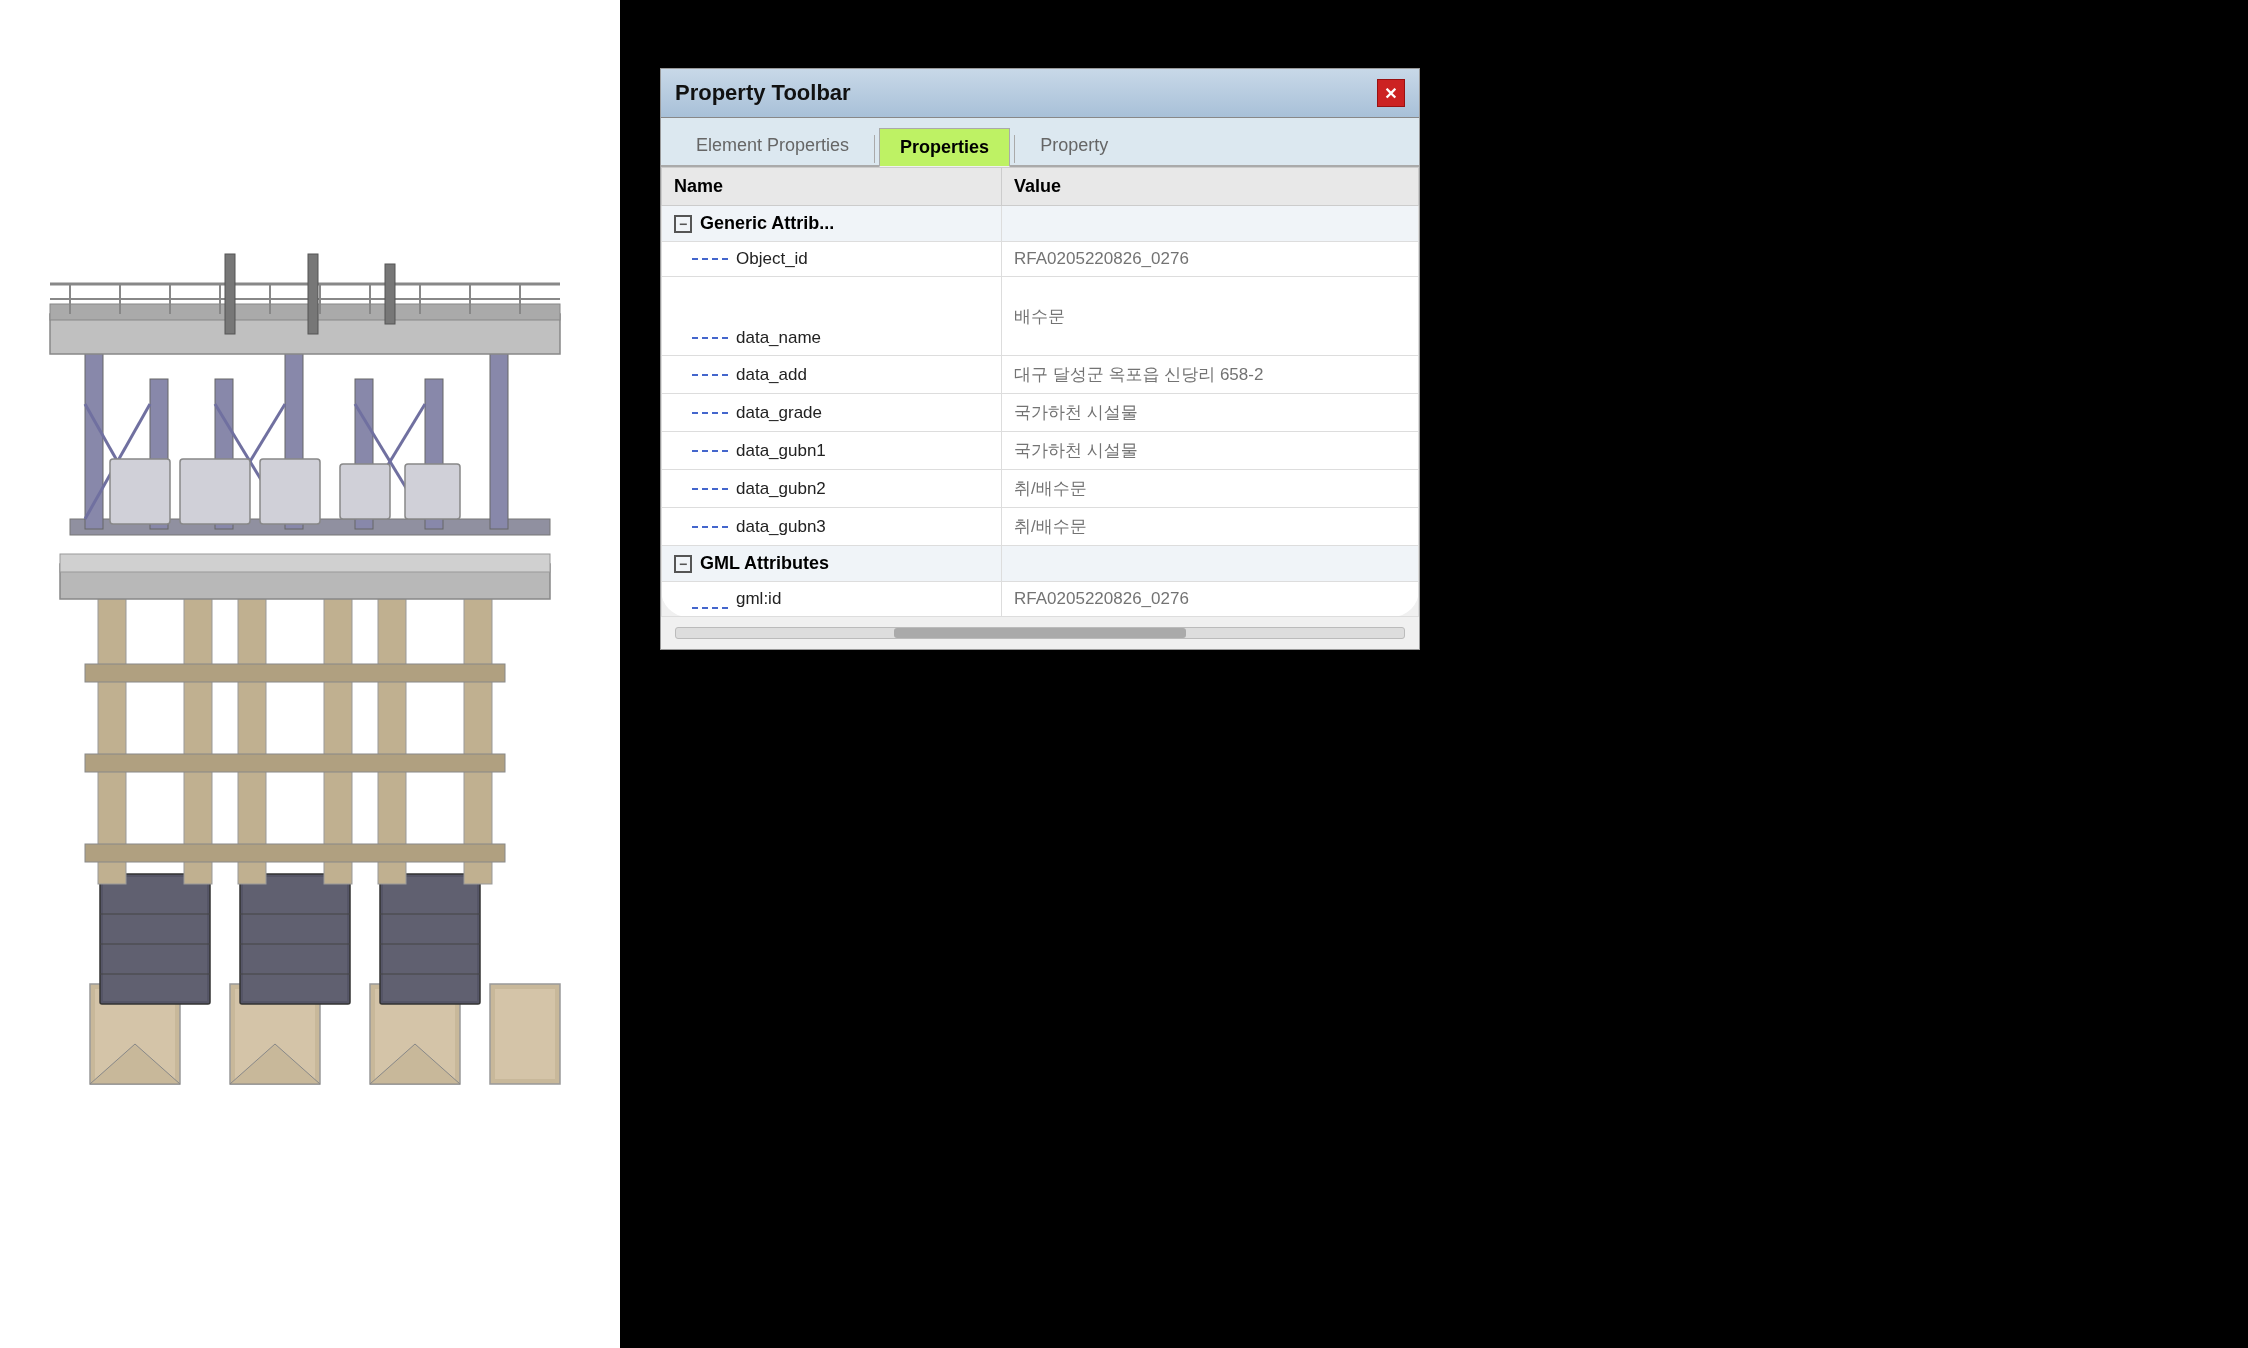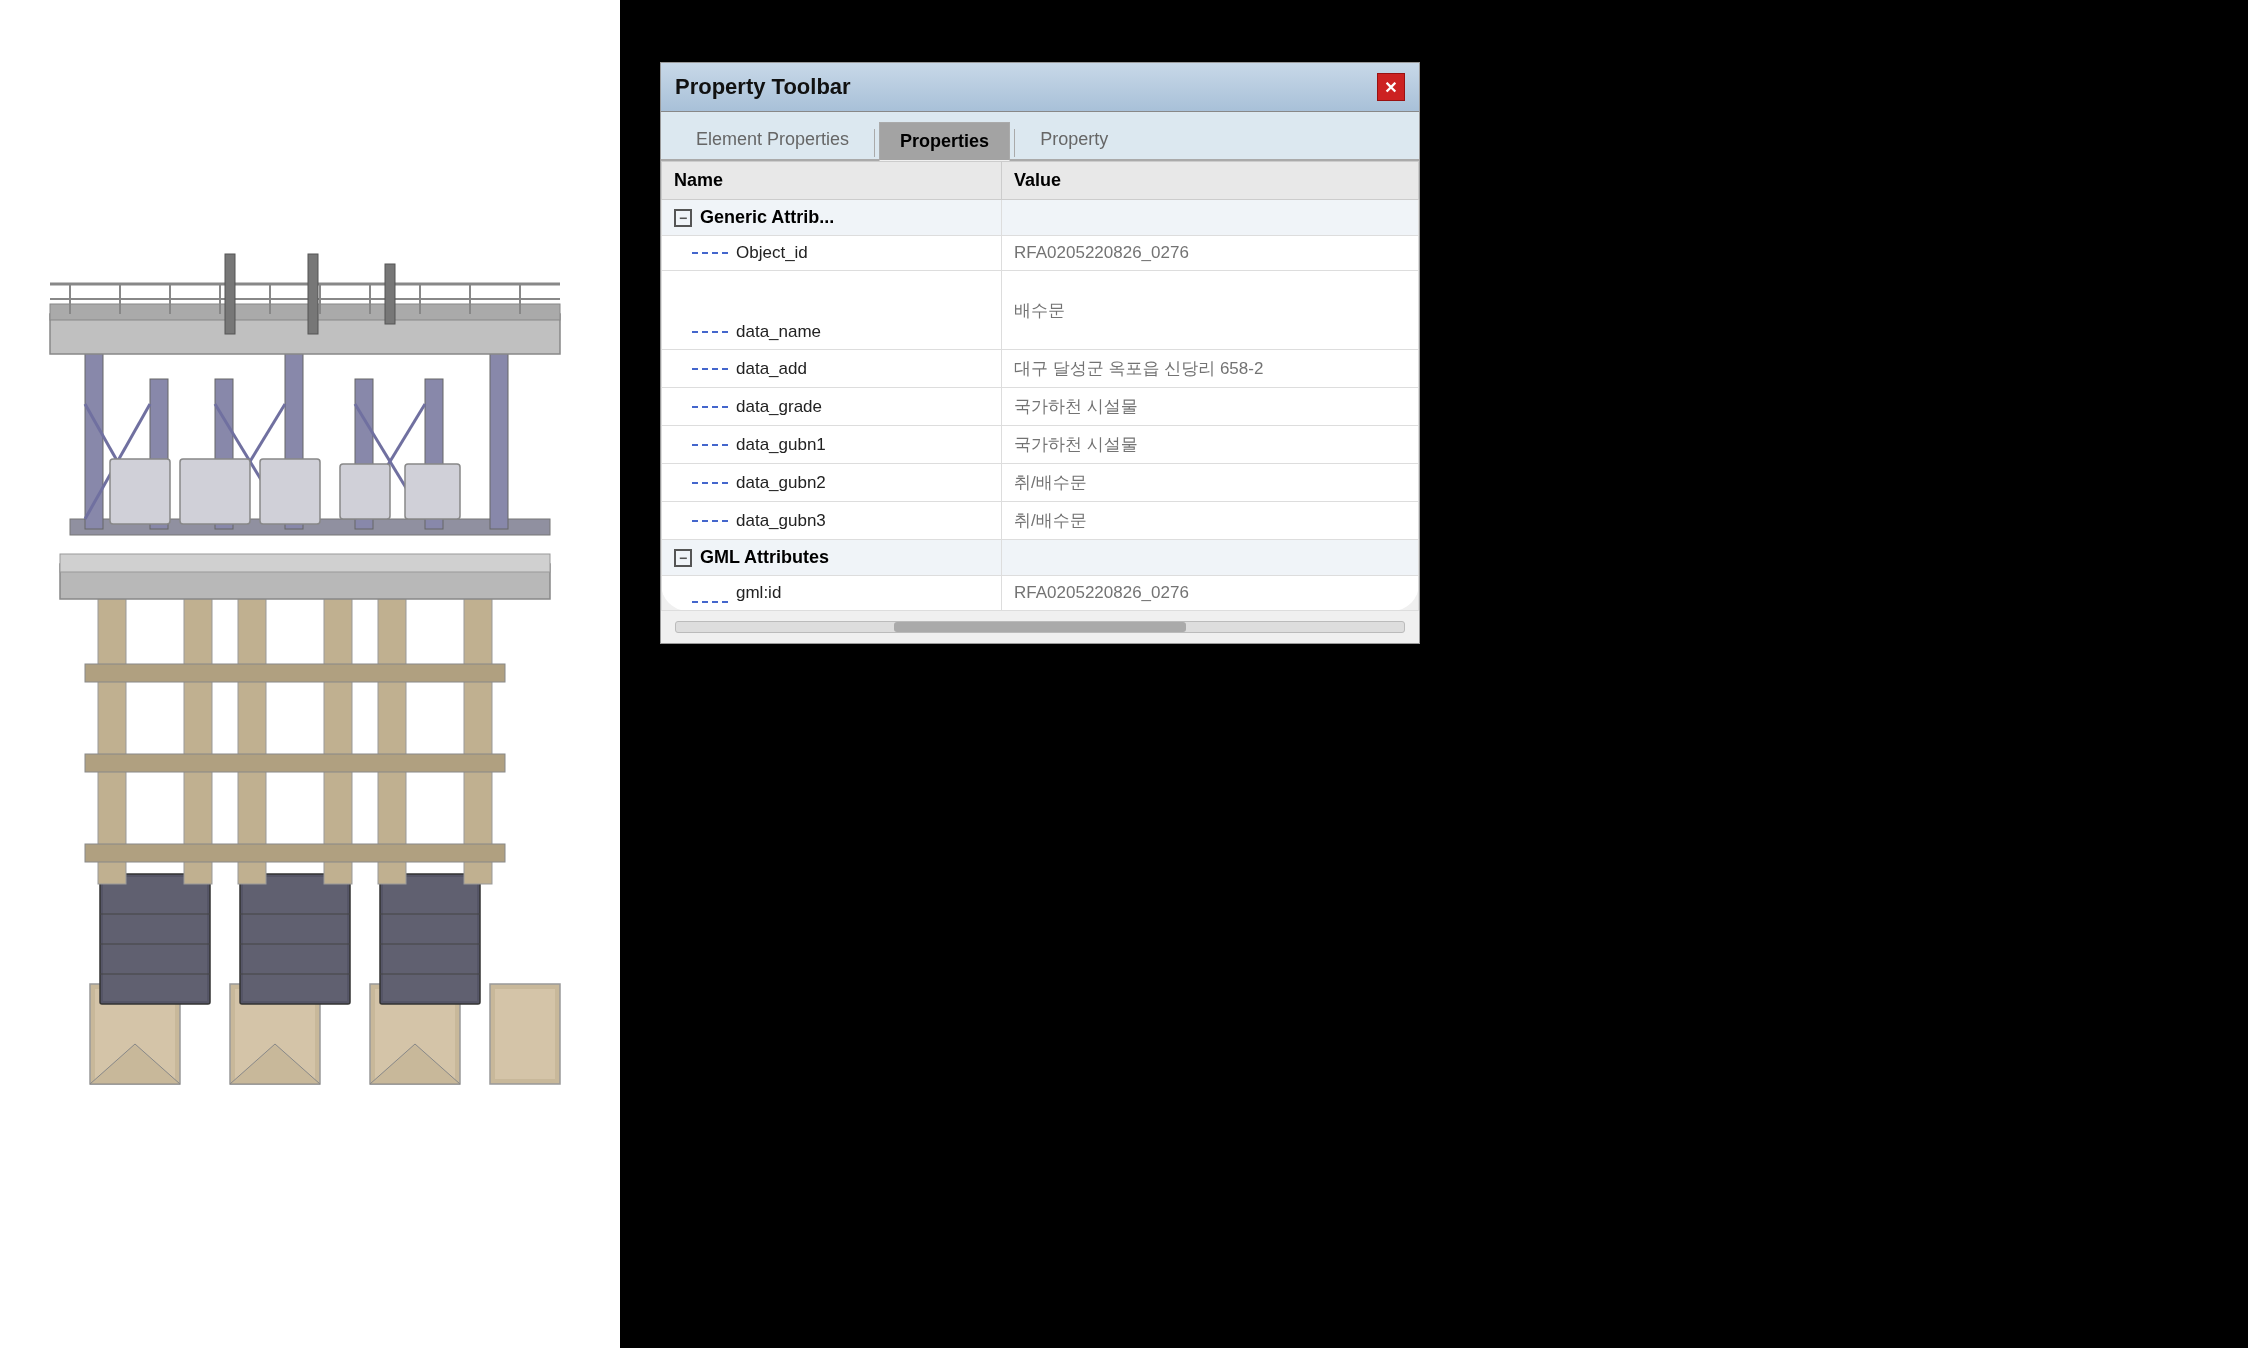--- a/index.html
+++ b/index.html
@@ -36,21 +36,21 @@
 
     .model-svg {
       width: 560px;
       height: 900px;
     }
 
     
     .property-panel {
       position: absolute;
       left: 660px;
-      top: 62px;
+      top: 68px;
       width: 760px;
       background: #f0f0f0;
       border: 1px solid #999;
       box-shadow: 4px 4px 10px rgba(0,0,0,0.4);
     }
 
     .panel-titlebar {
       background: linear-gradient(to bottom, #c8d8e8, #a8c0d8);
       padding: 10px 14px;
       display: flex;
@@ -94,21 +94,21 @@
       font-size: 18px;
       cursor: pointer;
       border: 1px solid transparent;
       background: transparent;
       color: #666;
     }
 
     .tab.active {
       font-weight: bold;
       color: #000;
-      background: #a3a3a3;
+      background: #bef264;
       border: 1px solid #aaa;
       border-bottom: 1px solid #f0f0f0;
       margin-bottom: -2px;
     }
 
     .tab-separator {
       width: 1px;
       height: 28px;
       background: #aaa;
       margin-bottom: 2px;

